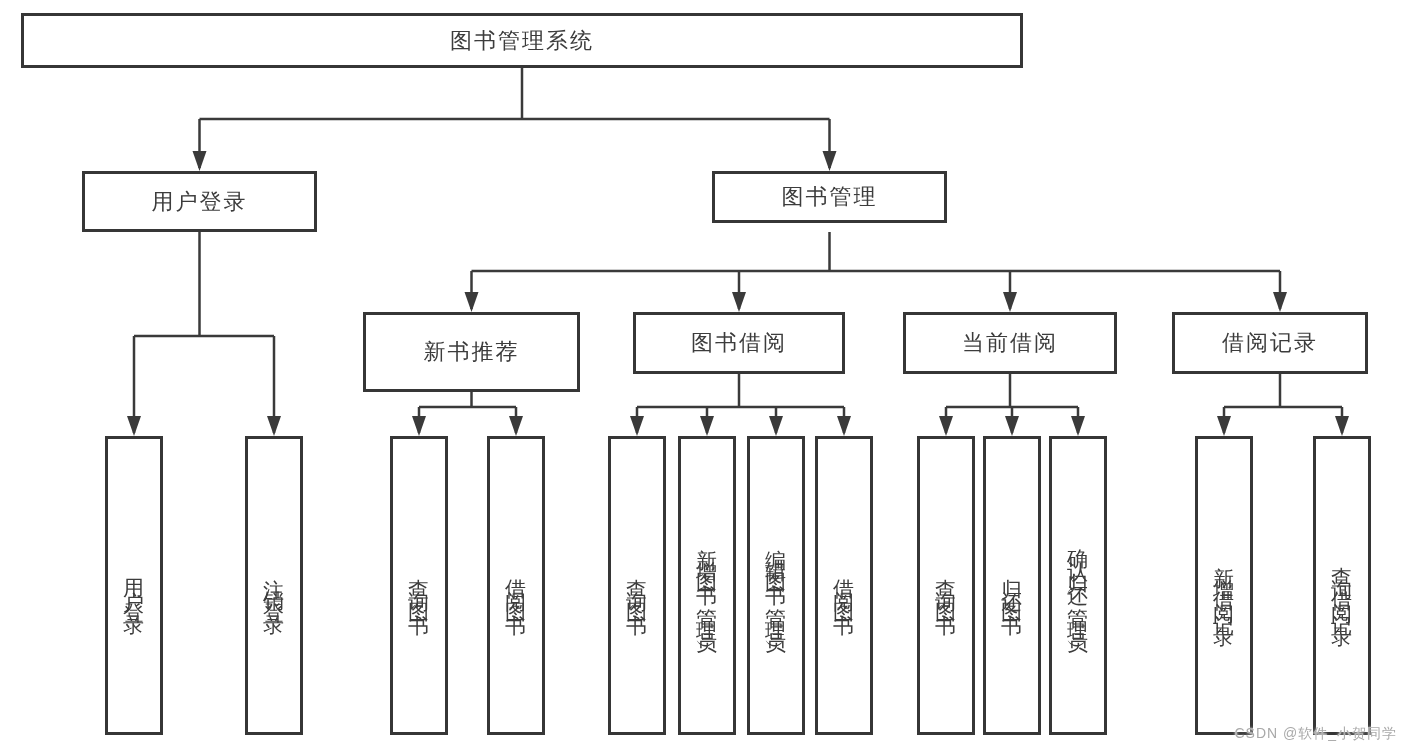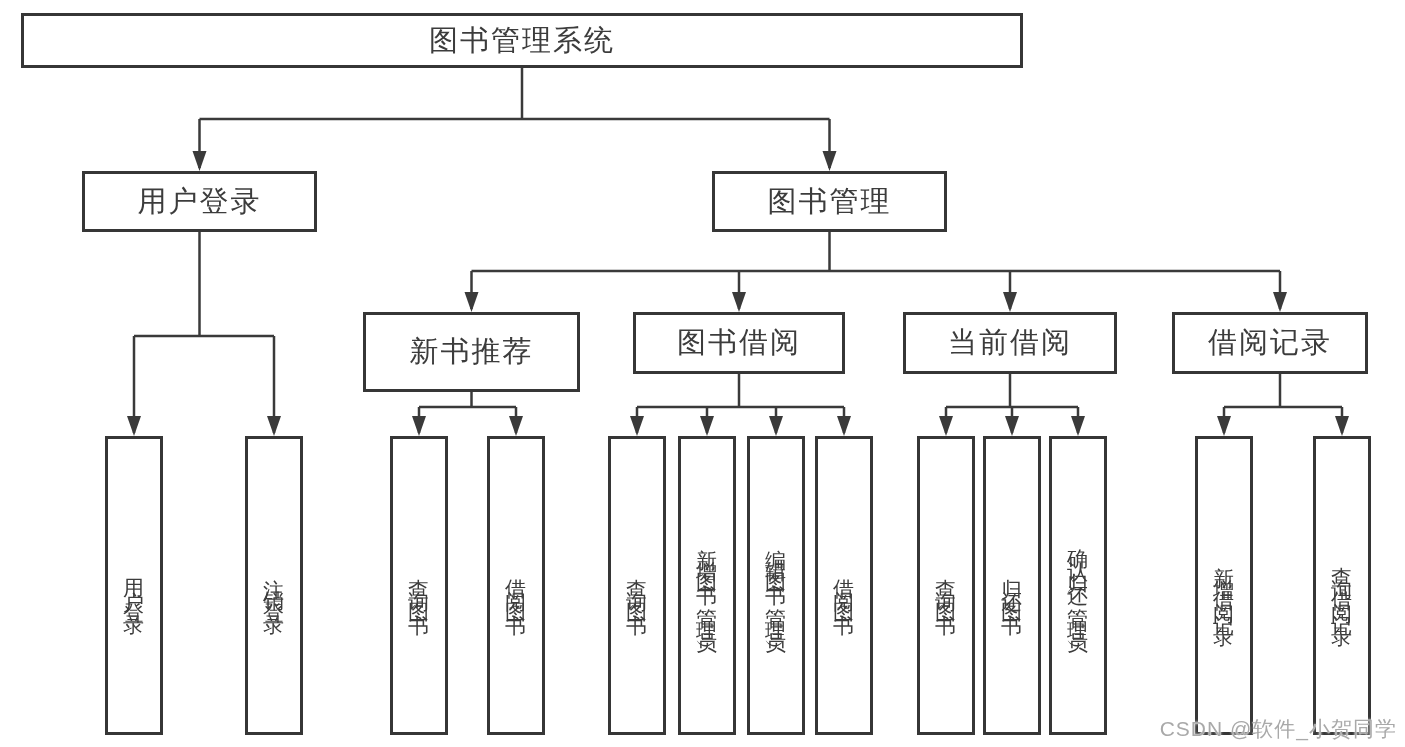--- a/index.html
+++ b/index.html
@@ -10,29 +10,29 @@
     position:relative; width:1405px; height:747px; background:var(--bg);
     font-family:"Liberation Sans","DejaVu Sans",sans-serif; color:var(--text);
     overflow:hidden;
   }
   .wires{position:absolute;left:0;top:0;width:1405px;height:747px;color:var(--line);}
   .node{
     position:absolute; box-sizing:border-box; background:#fff;
     border:3px solid var(--border);
     display:flex; align-items:center; justify-content:center;
   }
-  .node .lbl{font-size:29px; letter-spacing:2px; white-space:nowrap;}
+  .node .lbl{font-size:22px; letter-spacing:2px; white-space:nowrap;}
   .leaf{width:58px; top:436px; height:299px;}
   .leaf .lbl{
     writing-mode:vertical-rl; text-orientation:mixed;
     font-size:21px; letter-spacing:12px; line-height:1;
   }
   .watermark{
     position:absolute; right:8px; bottom:4px;
-    font-size:21px; color:var(--watermark);
+    font-size:14px; color:var(--watermark);
     text-shadow:0 0 3px #fff, 0 0 1px #fff;
     letter-spacing:1px; white-space:nowrap;
   }
 </style>
 </head>
 <body>
 
 <div class="stage">
 
   <svg class="wires" viewBox="0 0 1405 747" xmlns="http://www.w3.org/2000/svg">
@@ -94,21 +94,21 @@
     </g>
   </svg>
 
   <div class="node" style="left:21px;top:13px;width:1002px;height:55px;">
     <span class="lbl">图书管理系统</span>
   </div>
 
   <div class="node" style="left:82px;top:171px;width:235px;height:61px;">
     <span class="lbl">用户登录</span>
   </div>
-  <div class="node" style="left:712px;top:171px;width:235px;height:61px;">
+  <div class="node" style="left:712px;top:171px;width:235px;height:52px;">
     <span class="lbl">图书管理</span>
   </div>
 
   <div class="node" style="left:363px;top:312px;width:217px;height:80px;">
     <span class="lbl">新书推荐</span>
   </div>
   <div class="node" style="left:633px;top:312px;width:212px;height:62px;">
     <span class="lbl">图书借阅</span>
   </div>
   <div class="node" style="left:903px;top:312px;width:214px;height:62px;">

